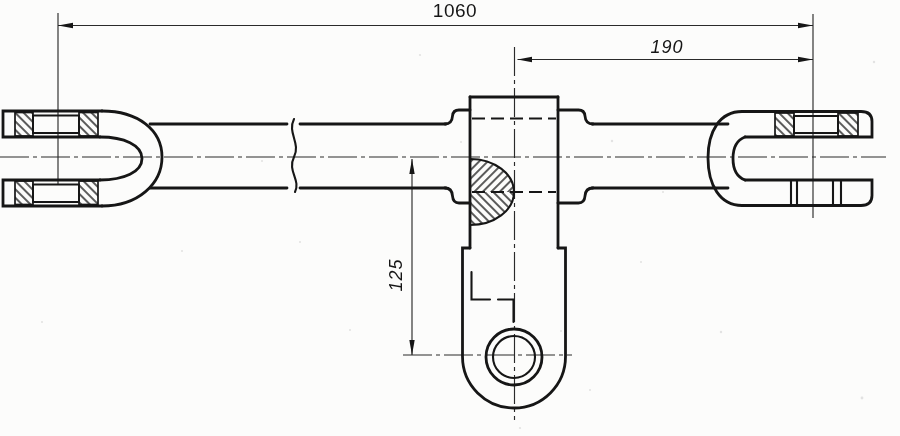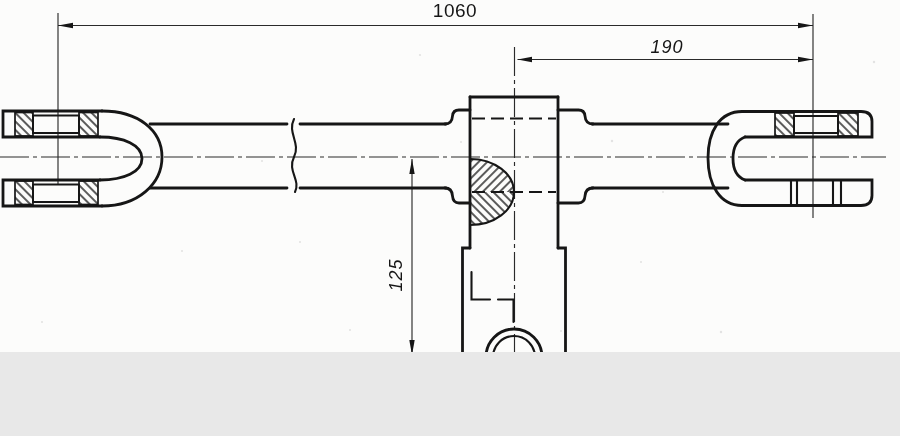--- a/index.html
+++ b/index.html
@@ -2,21 +2,21 @@
 <html style="--line: #161616; --thin: #2a2a2a; --bg: #fcfcfb;"><head>
 <meta charset="utf-8">
 <style>
   :root{
     --line:#161616;
     --thin:#2a2a2a;
     --bg:#fcfcfb;
   }
   html,body{margin:0;padding:0;background:#e8e8e8;}
   .stage{
-    width:900px;height:352px;background:var(--bg);
+    width:900px;height:436px;background:var(--bg);
     position:relative;overflow:hidden;margin:0 auto;
     font-family:"Liberation Sans", sans-serif;
   }
   svg{display:block}
   .outline{stroke:var(--line);stroke-width:2.8;fill:none;stroke-linecap:round;}
   .outline-med{stroke:var(--line);stroke-width:2.1;fill:none;stroke-linecap:round;}
   .thin{stroke:var(--thin);stroke-width:1.15;fill:none;}
   .centerline{stroke:var(--thin);stroke-width:1.15;fill:none;stroke-dasharray:29 4 4 4;}
   .hidden-line{stroke:var(--line);stroke-width:2.2;fill:none;stroke-dasharray:13 6;}
   .arrow{fill:var(--line);stroke:none;}

